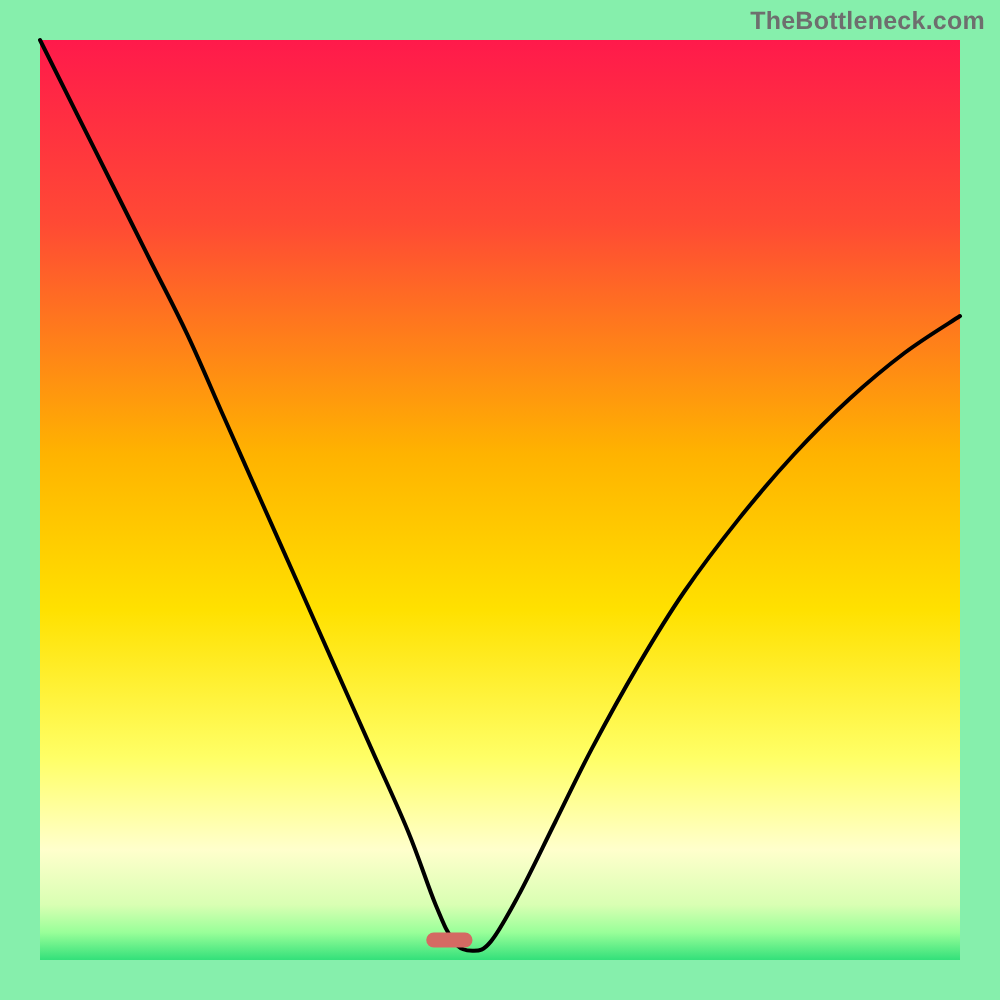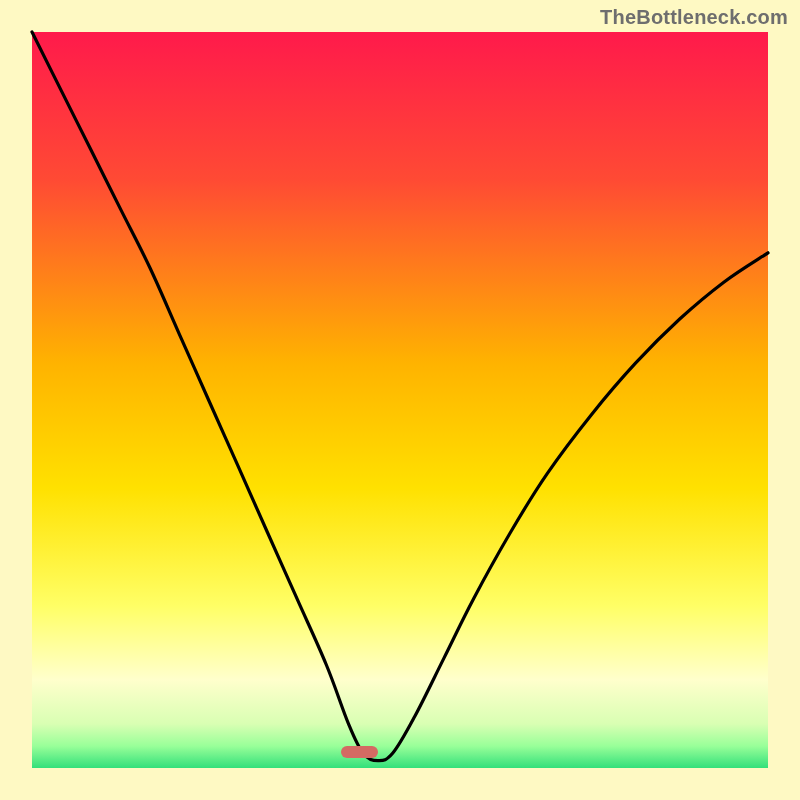--- a/index.html
+++ b/index.html
@@ -8,21 +8,21 @@
     width: 800px;
     height: 800px;
     background: #000;
     overflow: hidden;
     font-family: Arial, Helvetica, sans-serif;
   }
   .frame {
     position: relative;
     width: 800px;
     height: 800px;
-    background: #fef9c3;
+    background: #86efac;
   }
   .plot {
     position: absolute;
     left: 32px;
     top: 32px;
     width: 736px;
     height: 736px;
     
   }
   svg.curve {

